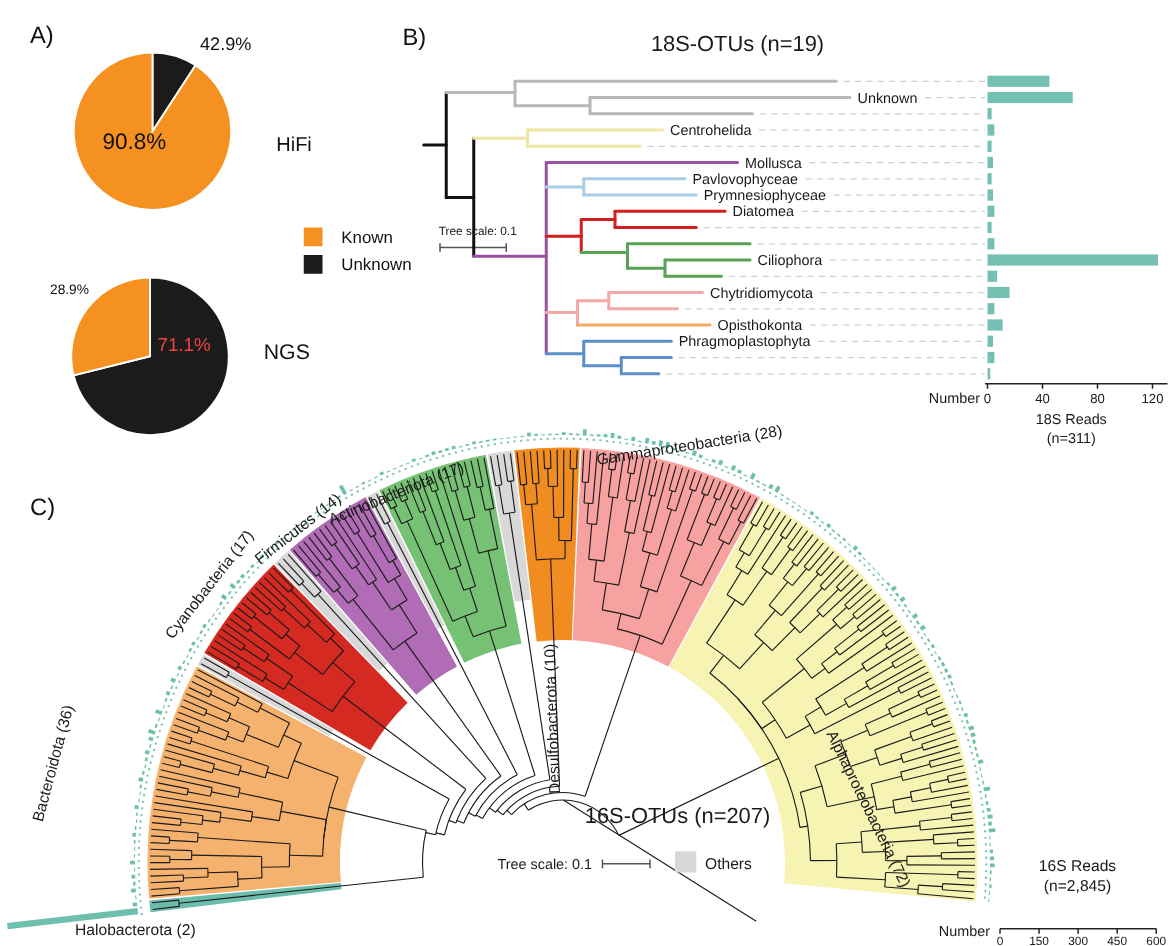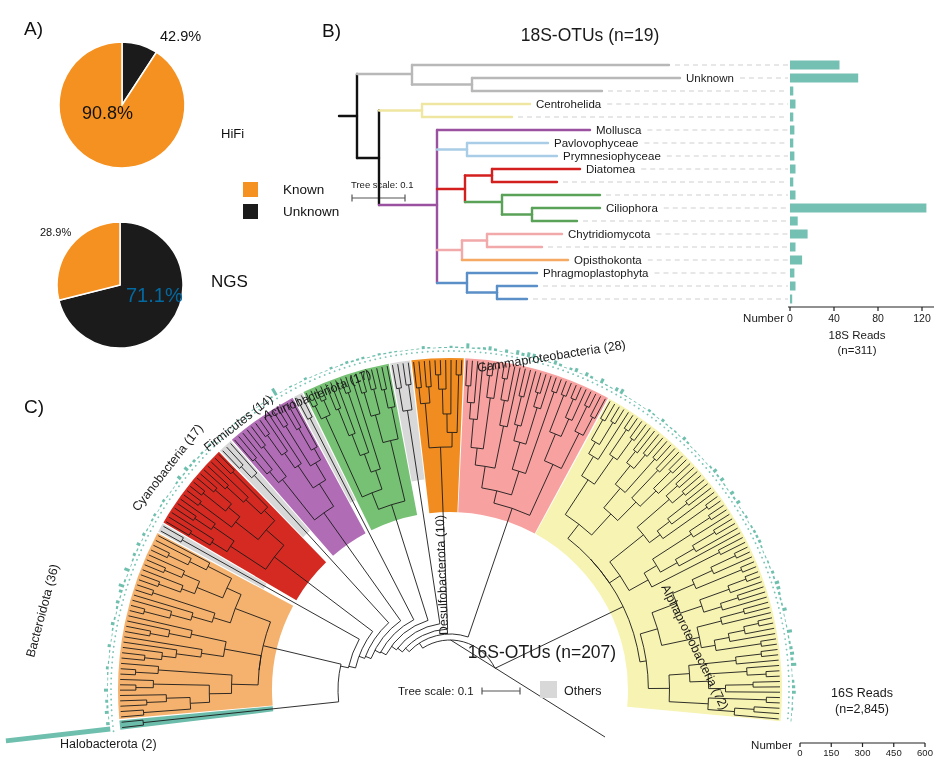--- a/index.html
+++ b/index.html
@@ -4,21 +4,21 @@
 <style>
   * { margin:0; padding:0; box-sizing:border-box; }
   html,body { background:#ffffff; }
   body { font-family:"Liberation Sans","DejaVu Sans",sans-serif; color:#111; }
   #canvas { position:relative; width:937px; height:757px; background:#fff; overflow:hidden; }
   #canvas > div { position:absolute; }
   #canvas > svg { position:absolute; overflow:visible; }
   svg text { font-family:"Liberation Sans","DejaVu Sans",sans-serif; fill:#1a1a1a; }
   .plabel { font-size:19px; color:#111; }
   .ptext  { position:absolute; white-space:nowrap; }
-  .legend-row { position:absolute; display:flex; align-items:center; gap:25px;justify-content:center; }
+  .legend-row { position:absolute; display:flex; align-items:center; gap:15px;justify-content:center; }
   .sw { width:15px; height:15px; display:inline-block; }
   .legend-text { font-size:13.5px; }
 </style>
 </head>
 <body>
 
 <div id="canvas">
 
   <div class="plabel" style="left:24px;top:18px">A)</div>
   <svg id="svgA" style="left:0;top:0" width="320" height="370">
@@ -27,33 +27,33 @@
         <path d="M122,105 L156.42,52.24 A63,63 0 1 1 122.00,42.00 Z" fill="#f59120" stroke="#fff" stroke-width="1.5"></path>
       </g>
       <g>
         <path d="M120,285 L120.00,222.00 A63,63 0 1 1 58.88,300.28 Z" fill="#1b1b1b" stroke="#fff" stroke-width="1.5"></path>
         <path d="M120,285 L58.88,300.28 A63,63 0 0 1 120.00,222.00 Z" fill="#f59120" stroke="#fff" stroke-width="1.5"></path>
       </g>
     </svg>
 
   <div class="ptext" style="left:160px;top:28px;font-size:14.5px">42.9%</div>
   <div class="ptext" style="left:82px;top:103px;font-size:18px">90.8%</div>
-  <div class="ptext" style="left:221px;top:126px;font-size:13px">HiFi</div>
+  <div class="ptext" style="left:221px;top:108px;font-size:16px">HiFi</div>
 
   <div class="legend-row" style="left:243px;top:182px">
     <span class="sw" style="background-color: rgb(245, 145, 32);"></span>
     <span class="legend-text">Known</span>
   </div>
   <div class="legend-row" style="left:243px;top:204px">
     <span class="sw" style="background-color: rgb(27, 27, 27);"></span>
     <span class="legend-text">Unknown</span>
   </div>
 
   <div class="ptext" style="left:40px;top:226px;font-size:11px">28.9%</div>
-  <div class="ptext" style="left:126px;top:284px;font-size:20px;color:#0369a1">71.1%</div>
+  <div class="ptext" style="left:126px;top:268px;font-size:15px;color:#ef4444">71.1%</div>
   <div class="ptext" style="left:211px;top:272px;font-size:17px">NGS</div>
 
   <div class="plabel" style="left:322px;top:20px">B)</div>
   <svg id="svgB" style="left:317px;top:15px" width="620" height="345">
     <text x="273" y="26" text-anchor="middle" font-size="17.5">18S-OTUs (n=19)</text>
     <text x="34" y="173" font-size="9.5" fill="#333">Tree scale: 0.1</text>
     <g stroke="#555" stroke-width="1.2">
       <line x1="35" y1="183" x2="88" y2="183"></line>
       <line x1="35" y1="179.5" x2="35" y2="186.5"></line>
       <line x1="88" y1="179.5" x2="88" y2="186.5"></line>

